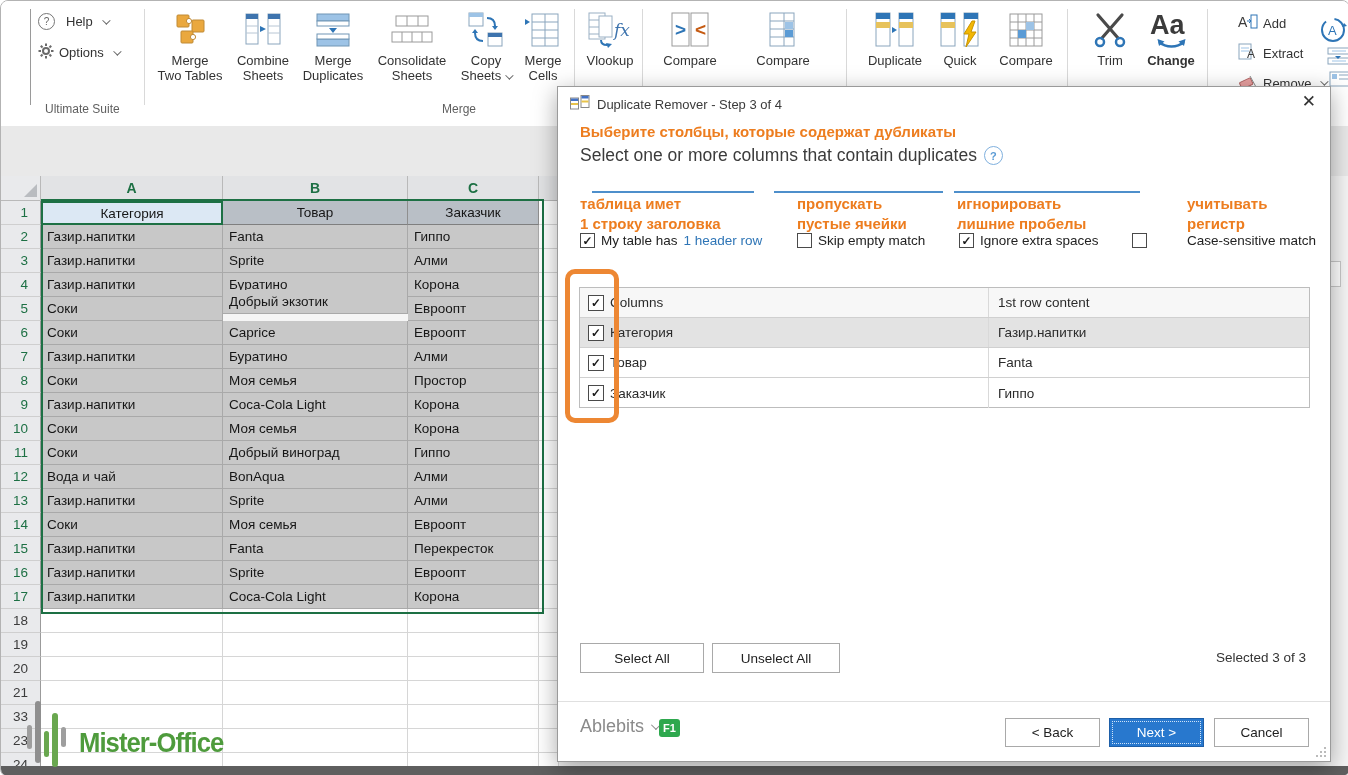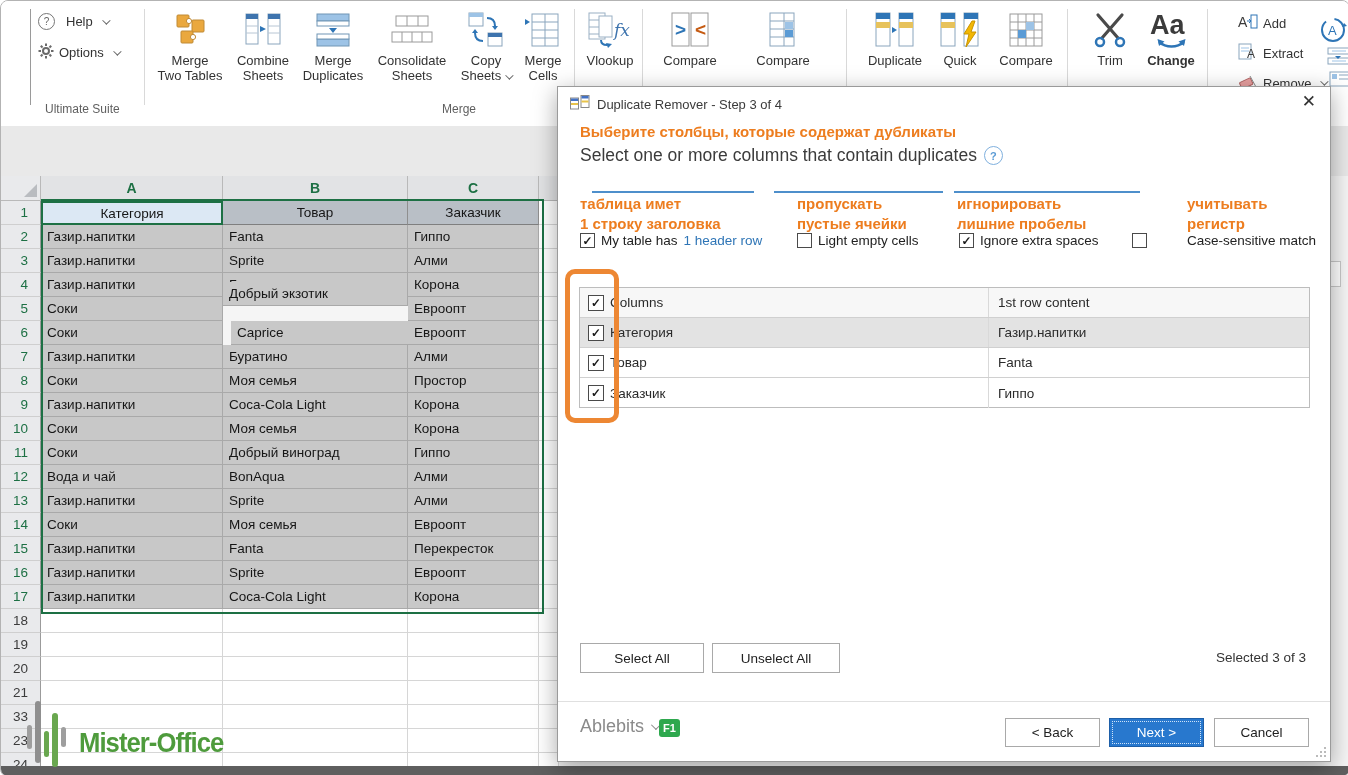--- a/index.html
+++ b/index.html
@@ -420,26 +420,26 @@
         <div class="cell data" style="left: 222px; top: 73px; width: 185px; height: 24px;">Sprite</div>
         <div class="cell data" style="left: 407px; top: 73px; width: 131px; height: 24px;">Алми</div>
         <div class="cell empty" style="left: 538px; top: 73px; width: 20px; height: 24px;"></div>
         <div class="rownum" style="top: 97px; height: 24px; color: rgb(29, 112, 68);">4</div>
         <div class="cell data" style="left: 40px; top: 97px; width: 182px; height: 24px;">Газир.напитки</div>
         <div class="cell data" style="left: 222px; top: 97px; width: 185px; height: 24px;">Буратино</div>
         <div class="cell data" style="left: 407px; top: 97px; width: 131px; height: 24px;">Корона</div>
         <div class="cell empty" style="left: 538px; top: 97px; width: 20px; height: 24px;"></div>
         <div class="rownum" style="top: 121px; height: 24px; color: rgb(29, 112, 68);">5</div>
         <div class="cell data" style="left: 40px; top: 121px; width: 182px; height: 24px;">Соки</div>
-        <div class="cell data" style="left: 222px; top: 106px; width: 185px; height: 24px;">Добрый экзотик</div>
+        <div class="cell data" style="left: 222px; top: 114px; width: 185px; height: 24px;">Добрый экзотик</div>
         <div class="cell data" style="left: 407px; top: 121px; width: 131px; height: 24px;">Евроопт</div>
         <div class="cell empty" style="left: 538px; top: 121px; width: 20px; height: 24px;"></div>
         <div class="rownum" style="top: 145px; height: 24px; color: rgb(29, 112, 68);">6</div>
         <div class="cell data" style="left: 40px; top: 145px; width: 182px; height: 24px;">Соки</div>
-        <div class="cell data" style="left: 230px; top: 145px; width: 185px; height: 24px;">Caprice</div>
+        <div class="cell data" style="left: 222px; top: 145px; width: 185px; height: 24px;">Caprice</div>
         <div class="cell data" style="left: 407px; top: 145px; width: 131px; height: 24px;">Евроопт</div>
         <div class="cell empty" style="left: 538px; top: 145px; width: 20px; height: 24px;"></div>
         <div class="rownum" style="top: 169px; height: 24px; color: rgb(29, 112, 68);">7</div>
         <div class="cell data" style="left: 40px; top: 169px; width: 182px; height: 24px;">Газир.напитки</div>
         <div class="cell data" style="left: 222px; top: 169px; width: 185px; height: 24px;">Буратино</div>
         <div class="cell data" style="left: 407px; top: 169px; width: 131px; height: 24px;">Алми</div>
         <div class="cell empty" style="left: 538px; top: 169px; width: 20px; height: 24px;"></div>
         <div class="rownum" style="top: 193px; height: 24px; color: rgb(29, 112, 68);">8</div>
         <div class="cell data" style="left: 40px; top: 193px; width: 182px; height: 24px;">Соки</div>
         <div class="cell data" style="left: 222px; top: 193px; width: 185px; height: 24px;">Моя семья</div>
@@ -584,21 +584,21 @@
         </div>
       </div>
     <div id="dialog-options">
         <div class="opt" style="left: 22px;">
           <span class="cb">✓</span>
           <span>My table has</span>
           <span class="blulink">1 header row</span>
         </div>
         <div class="opt" style="left: 239px;">
           <span class="cb"></span>
-          <span>Light empty cells</span>
+          <span>Skip empty match</span>
         </div>
         <div class="opt" style="left: 401px;">
           <span class="cb">✓</span>
           <span>Ignore extra spaces</span>
         </div>
         <div class="opt" style="left: 574px; gap: 40px;">
           <span class="cb"></span>
           <span>Case-sensitive match</span>
         </div>
       </div>

